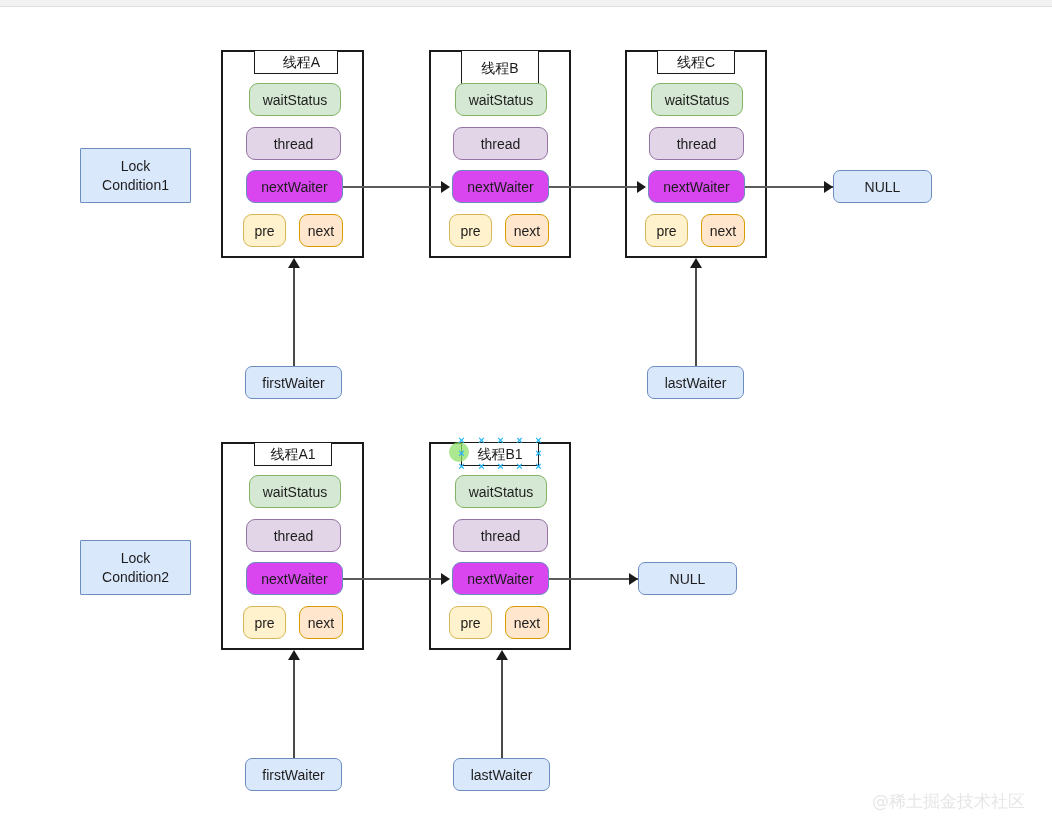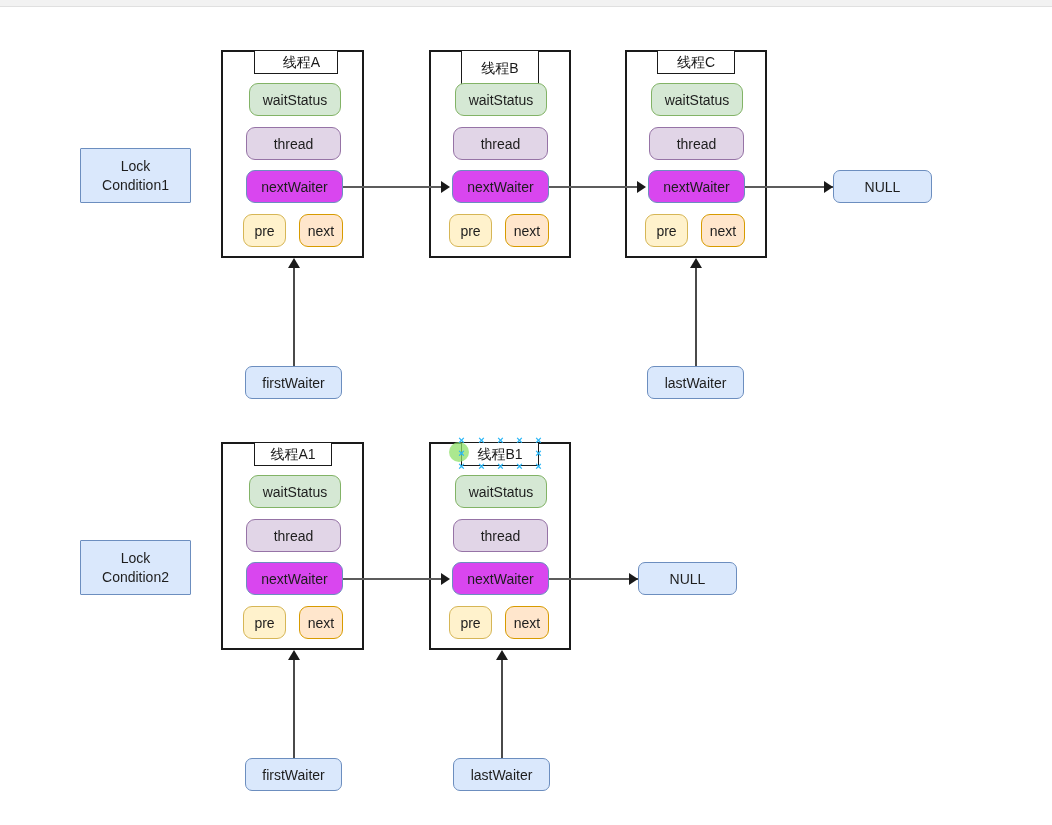--- a/index.html
+++ b/index.html
@@ -199,14 +199,15 @@
   <div class="arrow-right" style="left:629px; top:573px;"></div>
 
   <div class="pill" style="left:245px; top:758px; width:97px; height:33px;">firstWaiter</div>
   <div class="vline" style="left:293px; top:660px; height:98px;"></div>
   <div class="arrow-up" style="left:288px; top:650px;"></div>
 
   <div class="pill" style="left:453px; top:758px; width:97px; height:33px;">lastWaiter</div>
   <div class="vline" style="left:501px; top:660px; height:98px;"></div>
   <div class="arrow-up" style="left:496px; top:650px;"></div>
 
+  <div class="watermark" style="left:872px; top:790px;">@稀土掘金技术社区</div>
 
 </div>
 
 </body></html>

